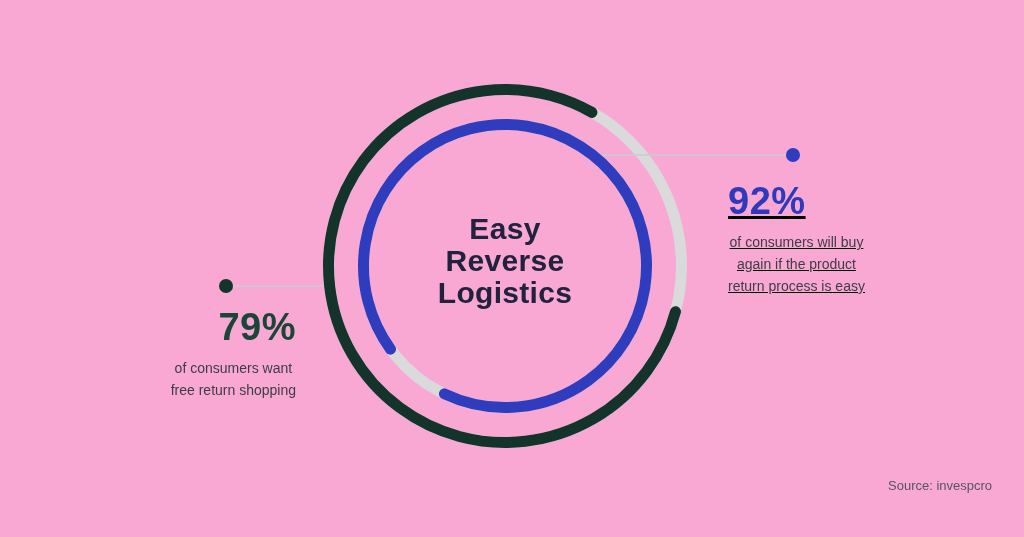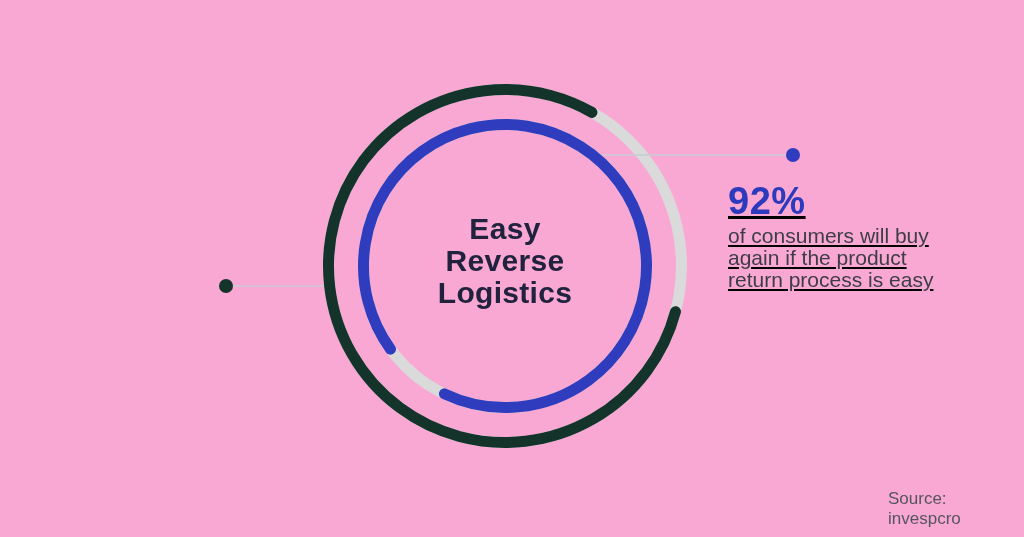--- a/index.html
+++ b/index.html
@@ -34,45 +34,46 @@
     white-space: pre-line;
   }
   .callout { position: absolute; }
   .callout .pct {
     font-size: 38px;
     line-height: 42px;
     font-weight: 700;
     letter-spacing: 0.5px;
   }
   .callout .lbl {
-    font-size: 21px;
+    font-size: 14px;
     line-height: 22px;
     font-weight: 400;
     color: #3d3d46;
     white-space: pre-line;
-    margin-top: 3px;
+    margin-top: 9px;
+    text-align: center;
   }
   .callout-left {
     right: 728px;
     top: 306px;
     text-align: right;
   }
   .callout-left .pct { color: #1a4537; }
   .callout-right {
     left: 728px;
     top: 180px;
     text-align: left;
     text-decoration: underline;
   }
   .callout-right .pct { color: #2e3abc; }
   .source-note {
     position: absolute;
     left: 888px;
-    top: 489px;
-    font-size: 17px;
+    top: 478px;
+    font-size: 13px;
     color: #55555f;
   }
 </style>
 </head>
 <body>
 
 <div class="canvas">
 
   <svg class="ring-stage" id="ring-stage" width="1024" height="537" viewBox="0 0 1024 537">
     <g id="ring-layer">
@@ -85,20 +86,25 @@
     <line x1="226" y1="286" x2="324" y2="286" stroke-width="1.3" stroke="#c6ccd4"></line>
     <line x1="602" y1="155" x2="793" y2="155" stroke-width="1.3" stroke="#c6ccd4"></line>
     <circle cx="226" cy="286" r="7" fill="#13332b"></circle>
     <circle cx="793" cy="155" r="7" fill="#2e3cbd"></circle>
   </svg>
 
   <div class="center-title">Easy
 Reverse
 Logistics</div>
 
+  <div class="callout callout-left">
+    <div class="pct">79%</div>
+    <div class="lbl">of consumers want
+free return shopping</div>
+  </div>
 
   <div class="callout callout-right">
     <div class="pct">92%</div>
     <div class="lbl">of consumers will buy
 again if the product
 return process is easy</div>
   </div>
 
   <div class="source-note">Source: invespcro</div>
 

